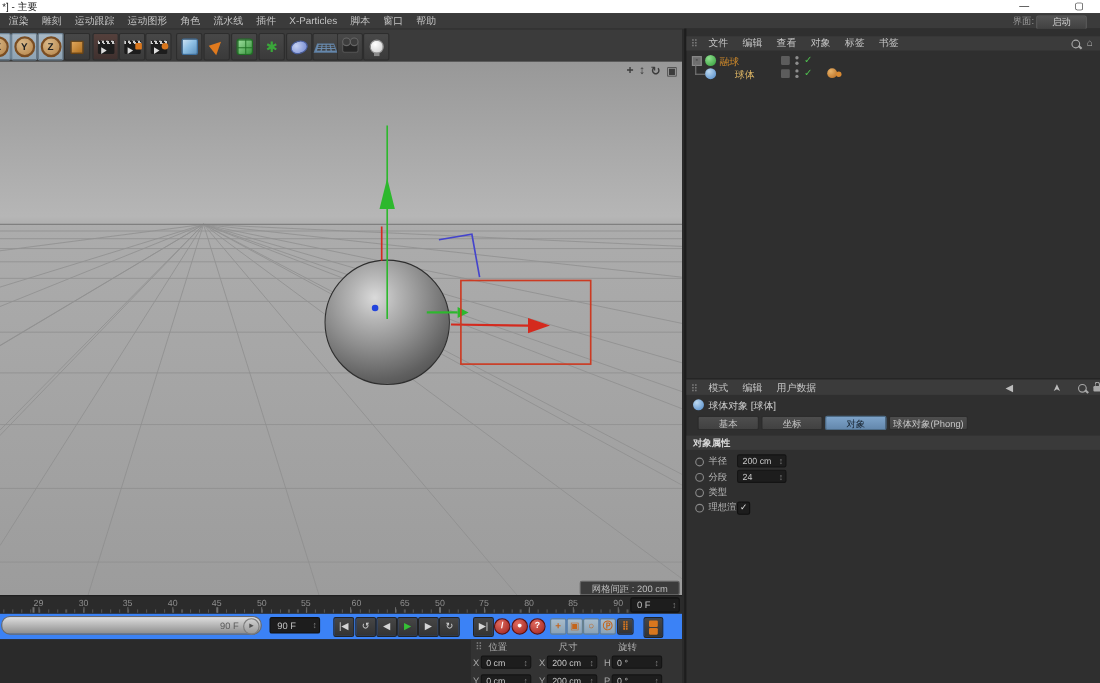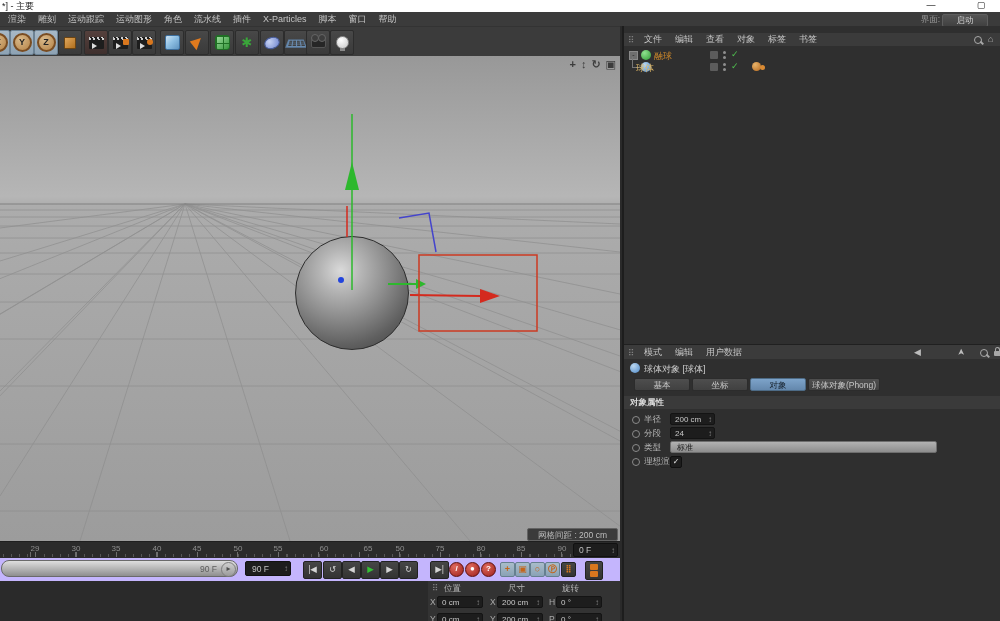--- a/index.html
+++ b/index.html
@@ -43,21 +43,21 @@
     background:radial-gradient(circle at 40% 30%,#dadada 0%,#b5b5b5 20%,#8d8d8d 45%,#606060 72%,#454545 93%,#3e3e3e 100%)}
   #vp-nav{right:4px;top:2px;display:flex;gap:5px;color:#3c3c3c;font-size:11px;font-weight:bold}
   #grid-badge{left:527px;top:472px;width:91px;height:13px;background:#3b3b3b;border:1px solid #636363;border-radius:2px;color:#bdbdbd;font-size:8.5px;line-height:12px;text-align:center;box-sizing:border-box}
   
   #ruler{left:0;top:541px;width:620px;height:17px;background:#2b2b2b;border-top:1px solid #1f1f1f;box-sizing:border-box}
   .rnum{position:absolute;top:2px;width:24px;text-align:center;color:#8e8e8e;font-size:8px}
   #ticks-minor{left:0;bottom:1px;width:572px;height:3px;background:repeating-linear-gradient(90deg,#565656 0 1px,transparent 1px 8.1px);background-position-x:3px}
   #ticks-major{left:0;bottom:1px;width:572px;height:5px;background:repeating-linear-gradient(90deg,#6e6e6e 0 1px,transparent 1px 40.5px);background-position-x:35px}
   #curframe{left:573px;top:1px;width:45px;height:14px;background:#1d1d1d;border:1px solid #111;border-radius:2px;color:#c0c0c0;font-size:8.5px;line-height:13px;padding-left:5px;box-sizing:border-box}
   
-  #transport{left:0;top:558px;width:620px;height:23px;background:#c4b5fd}
+  #transport{left:0;top:558px;width:620px;height:23px;background:#3b82f6}
   #range-slider{left:1px;top:2px;width:237px;height:17px;border-radius:8px;background:linear-gradient(#dedede,#8e8e8e);border:1px solid #6a6a6a;box-sizing:border-box}
   #range-slider .lbl{position:absolute;right:20px;top:3px;color:#5c5c5c;font-size:8.5px}
   #range-slider .cap{position:absolute;right:1px;top:1px;width:13px;height:13px;border-radius:50%;background:linear-gradient(#cfcfcf,#9a9a9a);border:1px solid #7d7d7d;color:#4f4f4f;font-size:8px;line-height:12px;text-align:center}
   #endframe{left:245px;top:3px;width:46px;height:15px;background:#1d1d1d;border:1px solid #111;border-radius:2px;color:#c0c0c0;font-size:8.5px;line-height:14px;padding-left:6px;box-sizing:border-box}
   .tbtn{position:absolute;top:3px;width:17px;height:16px;background:linear-gradient(#464646,#333);border:1px solid #222;border-radius:2px;color:#d5d5d5;font-size:8.5px;line-height:15px;text-align:center}
   .tbtn.green{color:#35c135}
   .rbtn{position:absolute;top:4px;width:13px;height:13px;border-radius:50%;background:radial-gradient(circle at 35% 30%,#e06a5e,#9c1f1a);border:1px solid #5e0f0c;color:#fff;font-size:8px;line-height:12px;text-align:center;font-weight:bold}
   .kbtn{position:absolute;top:4px;width:13px;height:13px;background:linear-gradient(#a9bcca,#8aa2b5);border:1px solid #66808f;border-radius:2px;color:#c4641a;font-size:9px;line-height:12px;text-align:center;font-weight:bold}
   .kbtn.dark{background:linear-gradient(#464646,#333);border-color:#222;color:#d9771e;font-size:8px}
   #layout-btn{left:585px;top:3px;width:16px;height:17px;background:linear-gradient(#464646,#333);border:1px solid #222;border-radius:2px}
@@ -347,21 +347,21 @@
     <span class="om-expand">-</span>
     <div class="om-ico" style="left:17px;background:radial-gradient(circle at 35% 30%,#8fe08f,#2f9a35)"></div>
     <span class="om-name" style="left:30px;color:#d08a2a">融球</span>
     <div class="om-sq" style="left:86px"></div>
     <div class="om-dots" style="left:99px"></div>
     <span class="om-check" style="left:107px">✓</span>
   </div>
   <div class="om-row" style="top:35px">
     <div class="om-branch"></div>
     <div class="om-ico" style="left:17px;background:radial-gradient(circle at 35% 30%,#bcd8f0,#4d88c8)"></div>
-    <span class="om-name" style="left:12px;color:#dfb765">球体</span>
+    <span class="om-name" style="left:44px;color:#dfb765">球体</span>
     <div class="om-sq" style="left:86px"></div>
     <div class="om-dots" style="left:99px"></div>
     <span class="om-check" style="left:107px">✓</span>
     <div class="om-tag" style="left:128px"></div>
     <div class="om-tag2" style="left:136px"></div>
   </div>
 
   <div class="abs" style="left:0;top:318px;width:378px;height:1px;background:#202020"></div>
 
   <div class="pmenu" style="top:319px;height:14px">
@@ -399,20 +399,19 @@
   <div class="prow" style="top:401px">
     <span class="pcirc"></span>
     <span class="plabel">分段</span>
     <div class="pfield">
       <span>24</span><span class="spin">↕</span>
     </div>
   </div>
   <div class="prow" style="top:415px">
     <span class="pcirc"></span>
     <span class="plabel">类型</span>
-    <div class="pdrop">标准</div>
   </div>
   <div class="prow" style="top:429px">
     <span class="pcirc"></span>
     <span class="plabel">理想渲染</span>
     <div class="pcheck">✓</div>
   </div>
 </div>
 
 </body></html>

